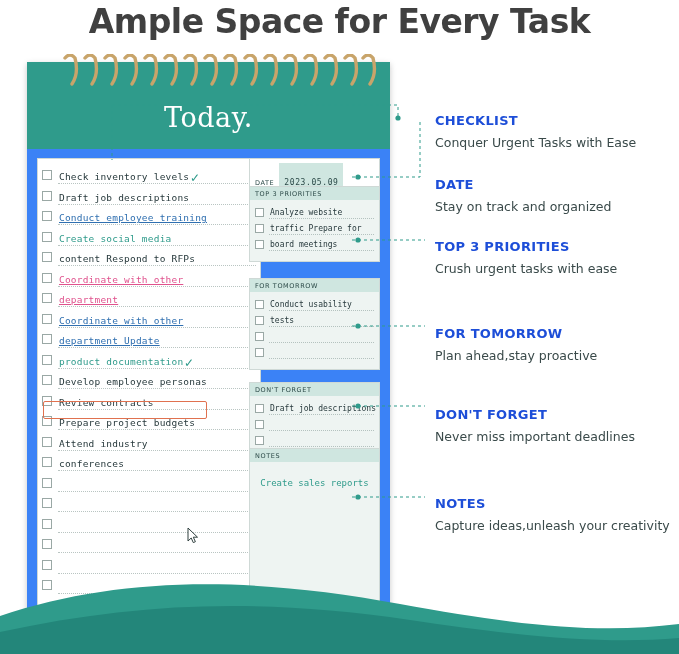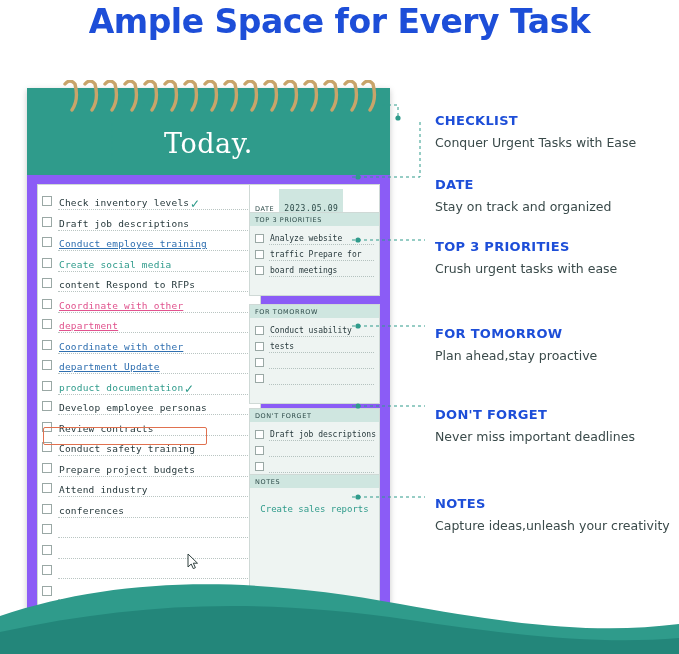--- a/index.html
+++ b/index.html
@@ -18,21 +18,21 @@
   
   .headline {
     position: absolute;
     top: 0px;
     left: 0;
     width: 679px;
     text-align: center;
     font-size: 33px;
     font-weight: bold;
     letter-spacing: -0.5px;
-    color: #1d4ed8;
+    color: #404040;
     font-family: "DejaVu Sans", sans-serif;
     line-height: 44px;
   }
 
   
   .wave {
     position: absolute;
     left: 0;
     bottom: 0;
     width: 679px;
@@ -41,23 +41,22 @@
   }
   .wave svg { display:block; }
 
   
   .pad {
     position: absolute;
     left: 27px;
     top: 62px;
     width: 363px;
     height: 566px;
-    background: #8b5cf6;
+    background: #3b82f6;
     box-shadow: 0 2px 6px rgba(0,0,0,0.22);
-    margin-top: 26px;
   }
   .pad-header {
     position: absolute;
     left: 0; top: 0;
     width: 363px;
     height: 87px;
     background: #2f9b8b;
   }
   .pad-title {
     position: absolute;
@@ -174,21 +173,21 @@
     gap: 5px;
     padding: 4px 5px;
   }
   .date-val {
     background: #cfe6e0;
     color: #2c4a48;
     font-size: 8px;
     padding: 15px 5px;
     font-family: "DejaVu Sans Mono", monospace;
   }
-  .rp-body { padding: 4px 5px 17px 5px; text-decoration: underline; }
+  .rp-body { padding: 4px 5px 9px 5px; text-decoration: underline; }
   .rp-row {
     display: flex;
     align-items: center;
     height: 16px;
   }
   .rp-box {
     width: 7px; height: 7px;
     border: 1px solid #9aa8a5;
     background: #fff;
     margin-right: 5px;
@@ -351,26 +350,20 @@
       </div>
     <div class="cl-row">
         <span class="cl-box"></span>
         <span class="cl-line">
           <span class="cl-text ink-dark">Review contracts</span>
         </span>
       </div>
     <div class="cl-row">
         <span class="cl-box"></span>
         <span class="cl-line">
-          <span class="cl-text ink-dark">Conduct safety training</span>
-        </span>
-      </div>
-    <div class="cl-row">
-        <span class="cl-box"></span>
-        <span class="cl-line">
           <span class="cl-text ink-dark">Prepare project budgets</span>
         </span>
       </div>
     <div class="cl-row">
         <span class="cl-box"></span>
         <span class="cl-line">
           <span class="cl-text ink-dark">Attend industry</span>
         </span>
       </div>
     <div class="cl-row">

